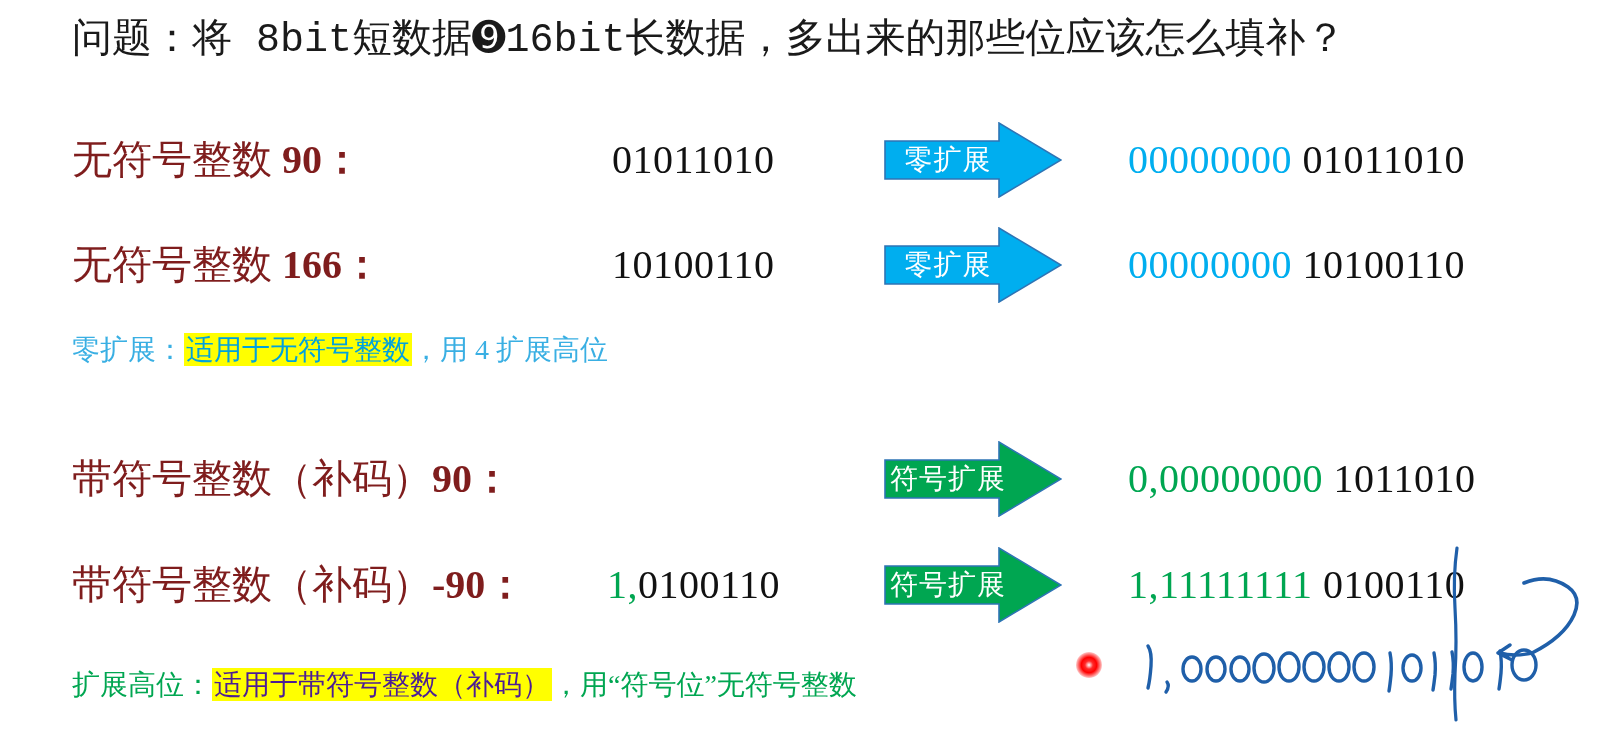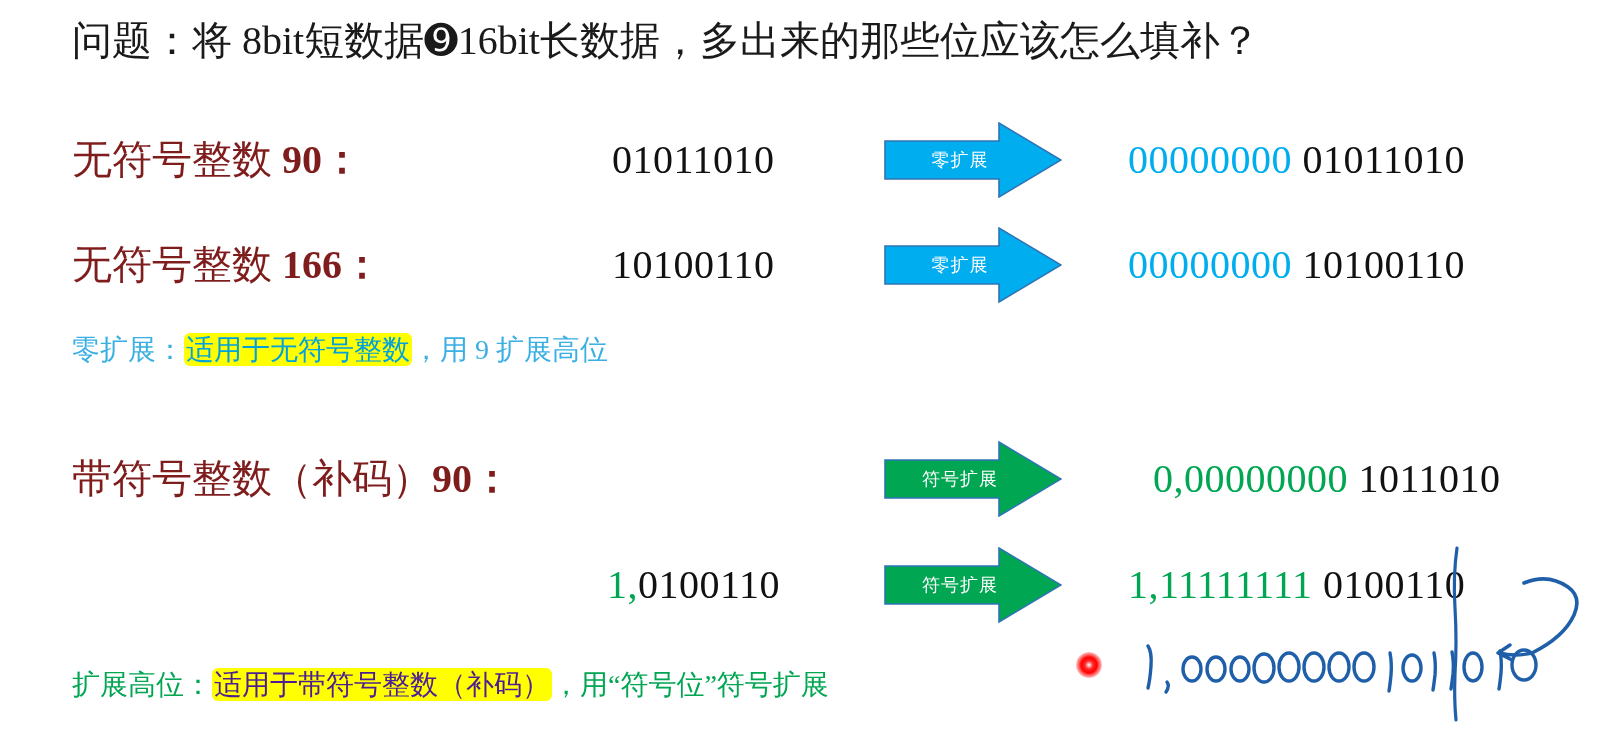--- a/index.html
+++ b/index.html
@@ -20,21 +20,21 @@
 
   
   .title {
     position: absolute;
     left: 72px;
     top: 16px;
     font-size: 40px;
     line-height: 1.25;
     color: #1a1a1a;
     white-space: nowrap;
-    font-family: Liberation Serif, serif;
+    font-family: Liberation Mono, monospace;
   }
 
   
   .row {
     position: absolute;
     height: 72px;
     left: 0;
     right: 0;
   }
   .row-label {
@@ -82,42 +82,40 @@
   .arrow-label {
     position: absolute;
     left: 0;
     top: 0;
     width: 128px;
     height: 76px;
     display: flex;
     align-items: center;
     justify-content: center;
     color: #ffffff;
-    font-size: 18px;
+    font-size: 28px;
     letter-spacing: 1px;
     font-family: Liberation Mono, monospace;
     pointer-events: none;
-    margin-left: 12px;
   }
 
   
   .note {
     position: absolute;
     left: 72px;
     font-size: 28px;
     line-height: 40px;
     white-space: nowrap;
     font-family: "Liberation Serif", "DejaVu Serif", serif;
   }
   .note-zero { color: #39AFE3; }
   .note-sign { color: #00A651; }
   .hl {
     background: #FFFF00;
     padding: 1px 2px;
-    border-radius: 6px;
   }
   .note-zero .hl { color: #00A2DD; }
   .note-sign .hl { color: #4c1d95; }
 
   
   .ink {
     position: absolute;
     left: 0;
     top: 0;
     width: 1598px;
@@ -173,55 +171,58 @@
         <polygon points="1,19 115,19 115,1 177,38 115,75 115,57 1,57" fill="#00AEEF" stroke="#2E74B5" stroke-width="1.6"></polygon>
       </svg>
       <div class="arrow-label">零扩展</div>
     </div>
     <div class="dst-bits" style="left:1128px">
       <span class="ext-zero">00000000</span><span>&nbsp;</span><span>10100110</span>
     </div>
   </div>
 
   <div class="note note-zero" style="top:330px">
-    <span>零扩展：</span><span class="hl">适用于无符号整数</span><span>，用 9 扩展高位</span>
+    <span>零扩展：</span><span class="hl">适用于无符号整数</span><span>，用 4 扩展高位</span>
   </div>
 
   <div class="row" style="top:443px">
     <div class="row-label">
       <span class="cjk">带符号整数（补码）</span><span>90：</span>
     </div>
     <div class="arrow" style="left:884px; top:-2px">
       <svg viewBox="0 0 178 76" xmlns="http://www.w3.org/2000/svg">
         <polygon points="1,19 115,19 115,1 177,38 115,75 115,57 1,57" fill="#00A651" stroke="#2E74B5" stroke-width="1.6"></polygon>
       </svg>
       <div class="arrow-label">符号扩展</div>
     </div>
-    <div class="dst-bits" style="left:1153px">
+    <div class="dst-bits" style="left:1128px">
       <span class="ext-sign">0,00000000</span><span>&nbsp;</span><span>1011010</span>
     </div>
   </div>
 
   <div class="row" style="top:549px">
+    <div class="row-label">
+      <span class="cjk">带符号整数（补码）</span><span>-90：</span>
+    </div>
     <div class="src-bits" style="left:607px">
       <span class="sign-green">1,</span><span>0100110</span>
     </div>
     <div class="arrow" style="left:884px; top:-2px">
       <svg viewBox="0 0 178 76" xmlns="http://www.w3.org/2000/svg">
         <polygon points="1,19 115,19 115,1 177,38 115,75 115,57 1,57" fill="#00A651" stroke="#2E74B5" stroke-width="1.6"></polygon>
       </svg>
       <div class="arrow-label">符号扩展</div>
     </div>
     <div class="dst-bits" style="left:1128px">
       <span class="ext-sign">1,11111111</span><span>&nbsp;</span><span>0100110</span>
     </div>
   </div>
 
   <div class="note note-sign" style="top:665px">
-    <span>扩展高位：</span><span class="hl">适用于带符号整数（补码）</span><span>，用“符号位”符号扩展</span>
+    <span>扩展高位：</span><span class="hl">适用于带符号整数（补码）</span><span>，用“符号位”无符号整数</span>
   </div>
 
   <svg class="ink" viewBox="0 0 1598 753" xmlns="http://www.w3.org/2000/svg">
     <g fill="none" stroke="#1F5FA9" stroke-width="3.4" stroke-linecap="round" stroke-linejoin="round">
 
       <path d="M1148 646 q4 6 3 20 q-1 14 -3 22"></path>
 
       <path d="M1167 682 q3 4 -1 10"></path>
 
       <ellipse cx="1192" cy="669" rx="9" ry="12"></ellipse>

